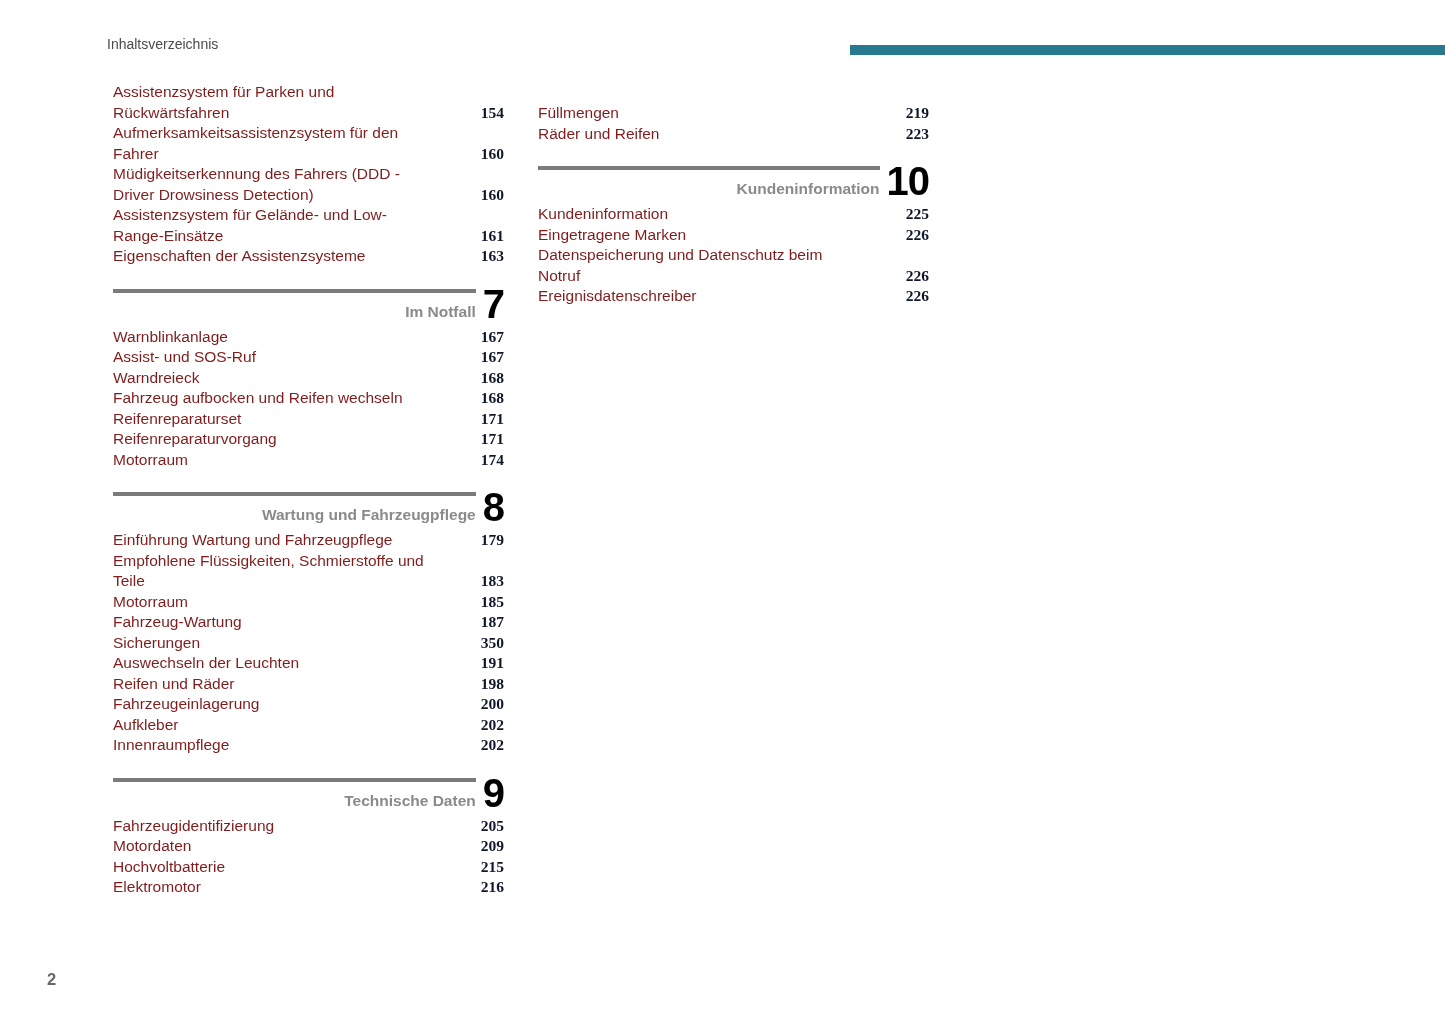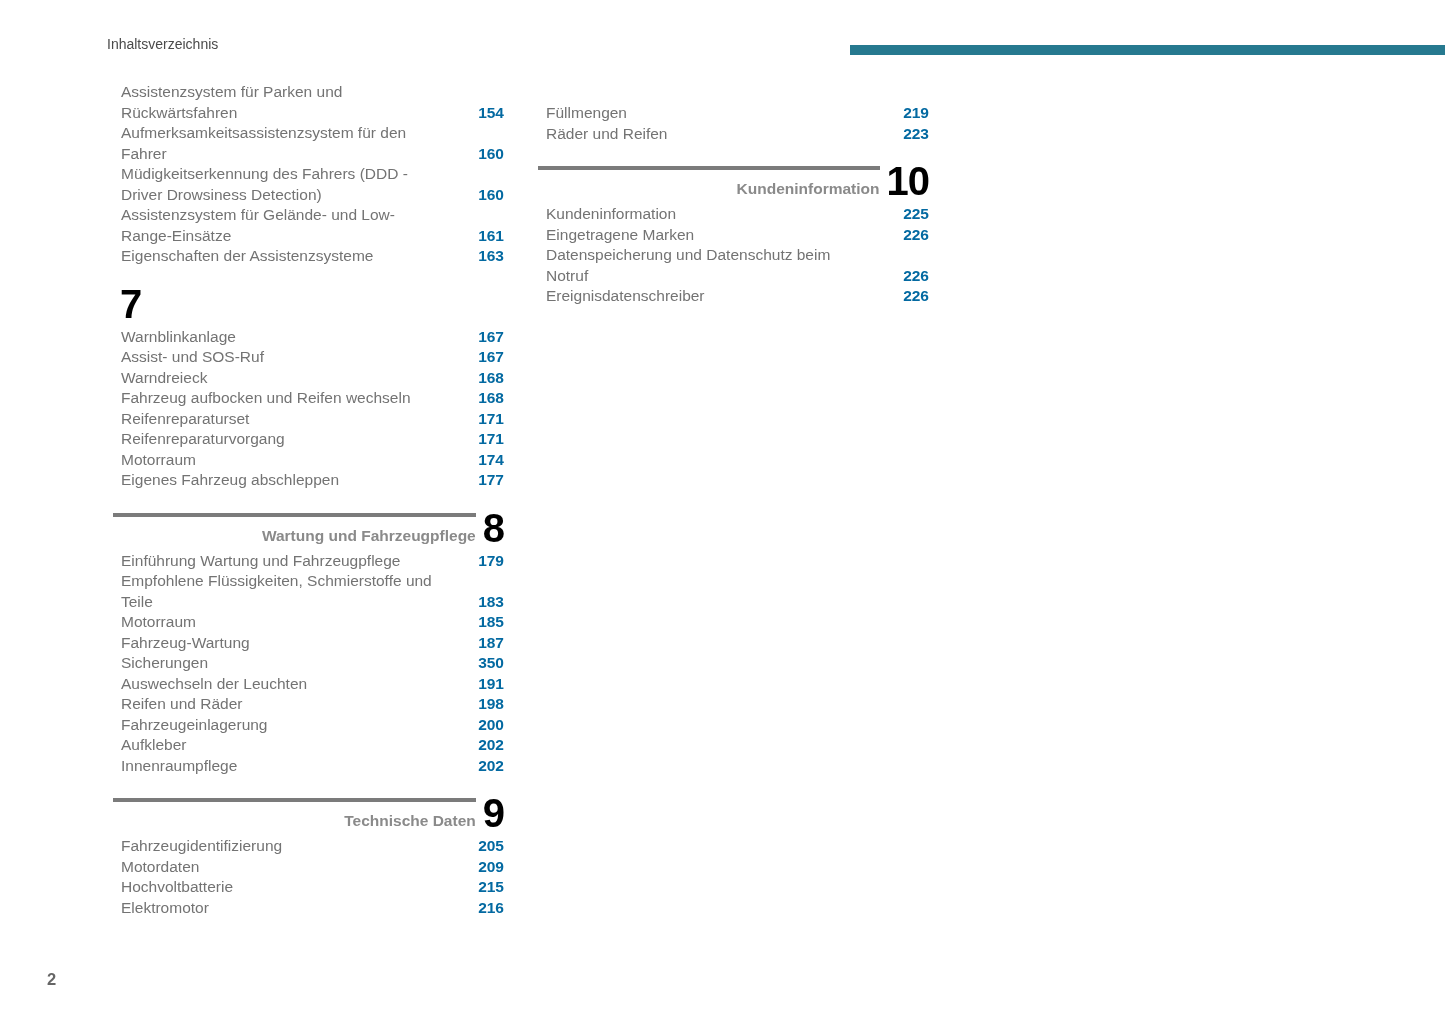--- a/index.html
+++ b/index.html
@@ -48,28 +48,28 @@
   
   .entry {
     display: flex;
     align-items: flex-end;
     font-size: 15.5px;
     line-height: 20.5px;
   }
   .entry-label {
     flex: 1 1 auto;
     white-space: pre-line;
-    color: #737373;
-    margin-left: 8px;
+    color: #7f1d1d;
   }
   .entry-page {
     margin-left: 20px;
     font-weight: 700;
     white-space: nowrap;
-    color: #0369a1;
+    color: #0f172a;
+    font-family: Liberation Serif, serif;
   }
 
   
   .section-head {
     display: flex;
     align-items: flex-start;
     margin-top: 20px;
   }
   .head-left { flex: 1 1 auto; min-width: 0; }
   .head-bar {
@@ -136,20 +136,24 @@
           <span class="entry-label">Assistenzsystem für Gelände- und Low-
 Range-Einsätze</span>
           <span class="entry-page">161</span>
         </div>
         <div class="entry">
           <span class="entry-label">Eigenschaften der Assistenzsysteme</span>
           <span class="entry-page">163</span>
         </div>
       </div>
       <div class="section-head">
+        <div class="head-left">
+          <div class="head-bar"></div>
+          <div class="head-title">Im Notfall</div>
+        </div>
         <div class="head-number">7</div>
       </div>
       <div>
         <div class="entry">
           <span class="entry-label">Warnblinkanlage</span>
           <span class="entry-page">167</span>
         </div>
         <div class="entry">
           <span class="entry-label">Assist- und SOS-Ruf</span>
           <span class="entry-page">167</span>
@@ -166,24 +170,20 @@
           <span class="entry-label">Reifenreparaturset</span>
           <span class="entry-page">171</span>
         </div>
         <div class="entry">
           <span class="entry-label">Reifenreparaturvorgang</span>
           <span class="entry-page">171</span>
         </div>
         <div class="entry">
           <span class="entry-label">Motorraum</span>
           <span class="entry-page">174</span>
-        </div>
-        <div class="entry">
-          <span class="entry-label">Eigenes Fahrzeug abschleppen</span>
-          <span class="entry-page">177</span>
         </div>
       </div>
       <div class="section-head">
         <div class="head-left">
           <div class="head-bar"></div>
           <div class="head-title">Wartung und Fahrzeugpflege</div>
         </div>
         <div class="head-number">8</div>
       </div>
       <div>

